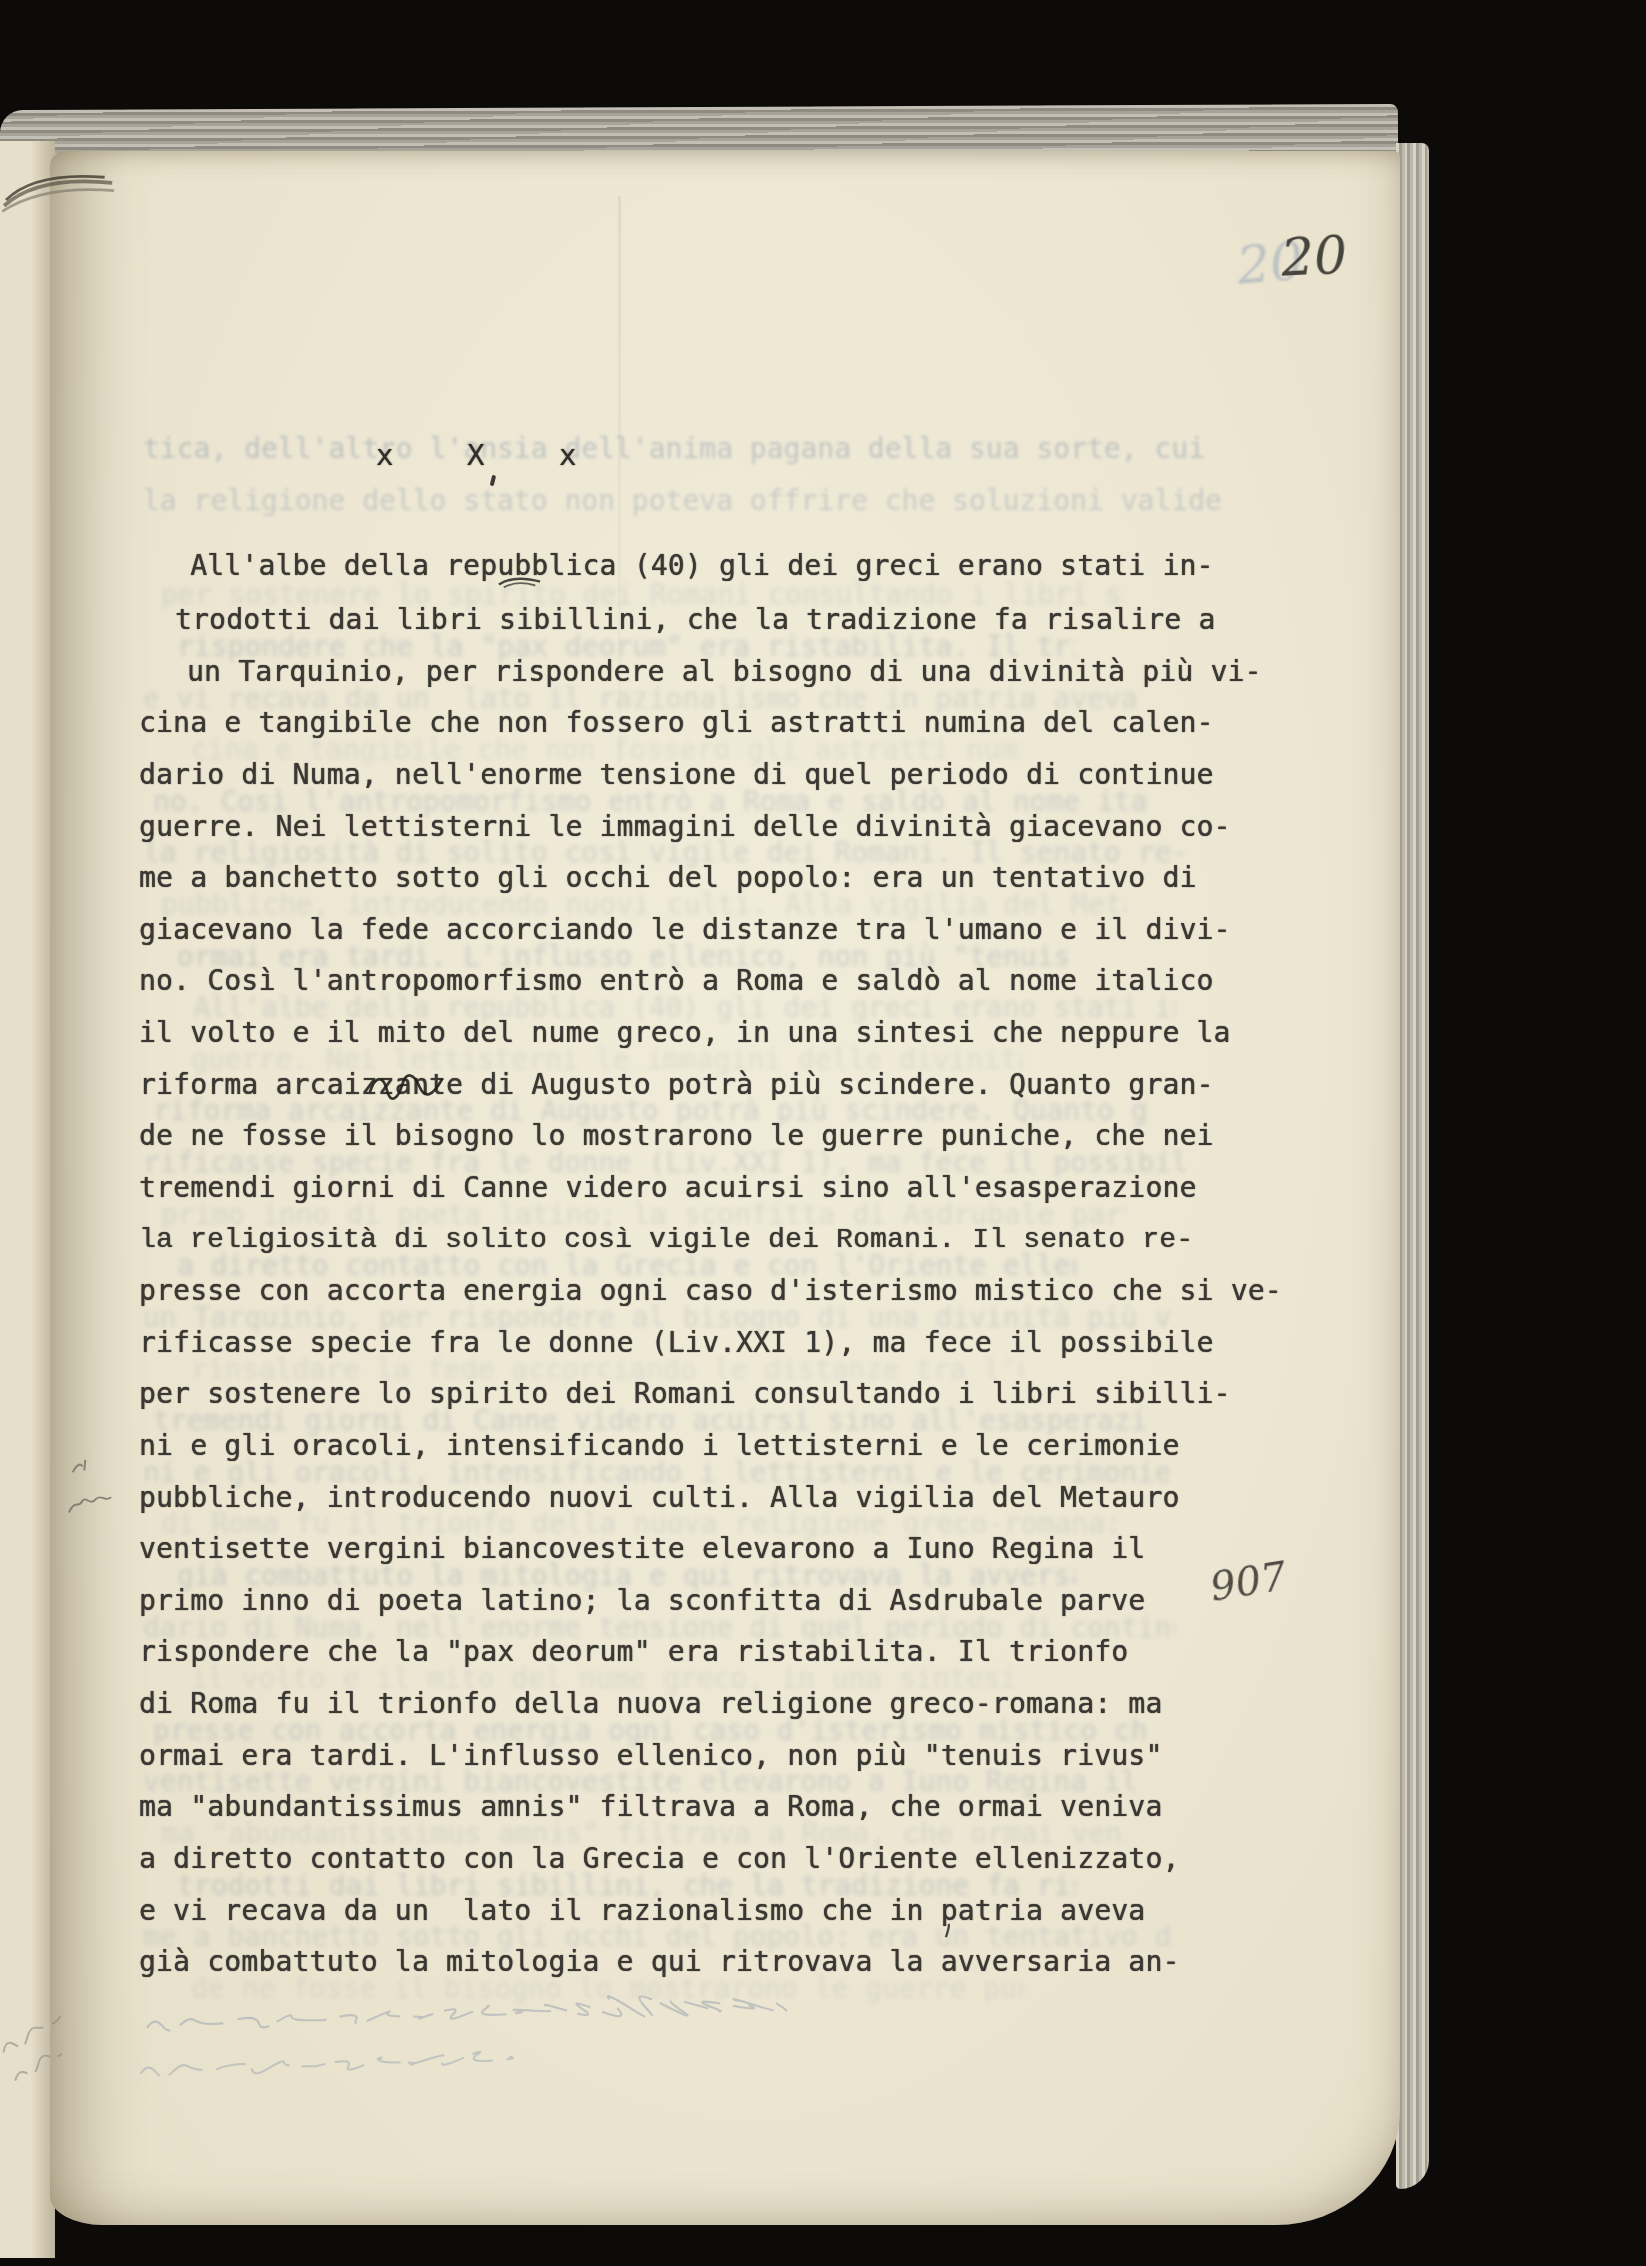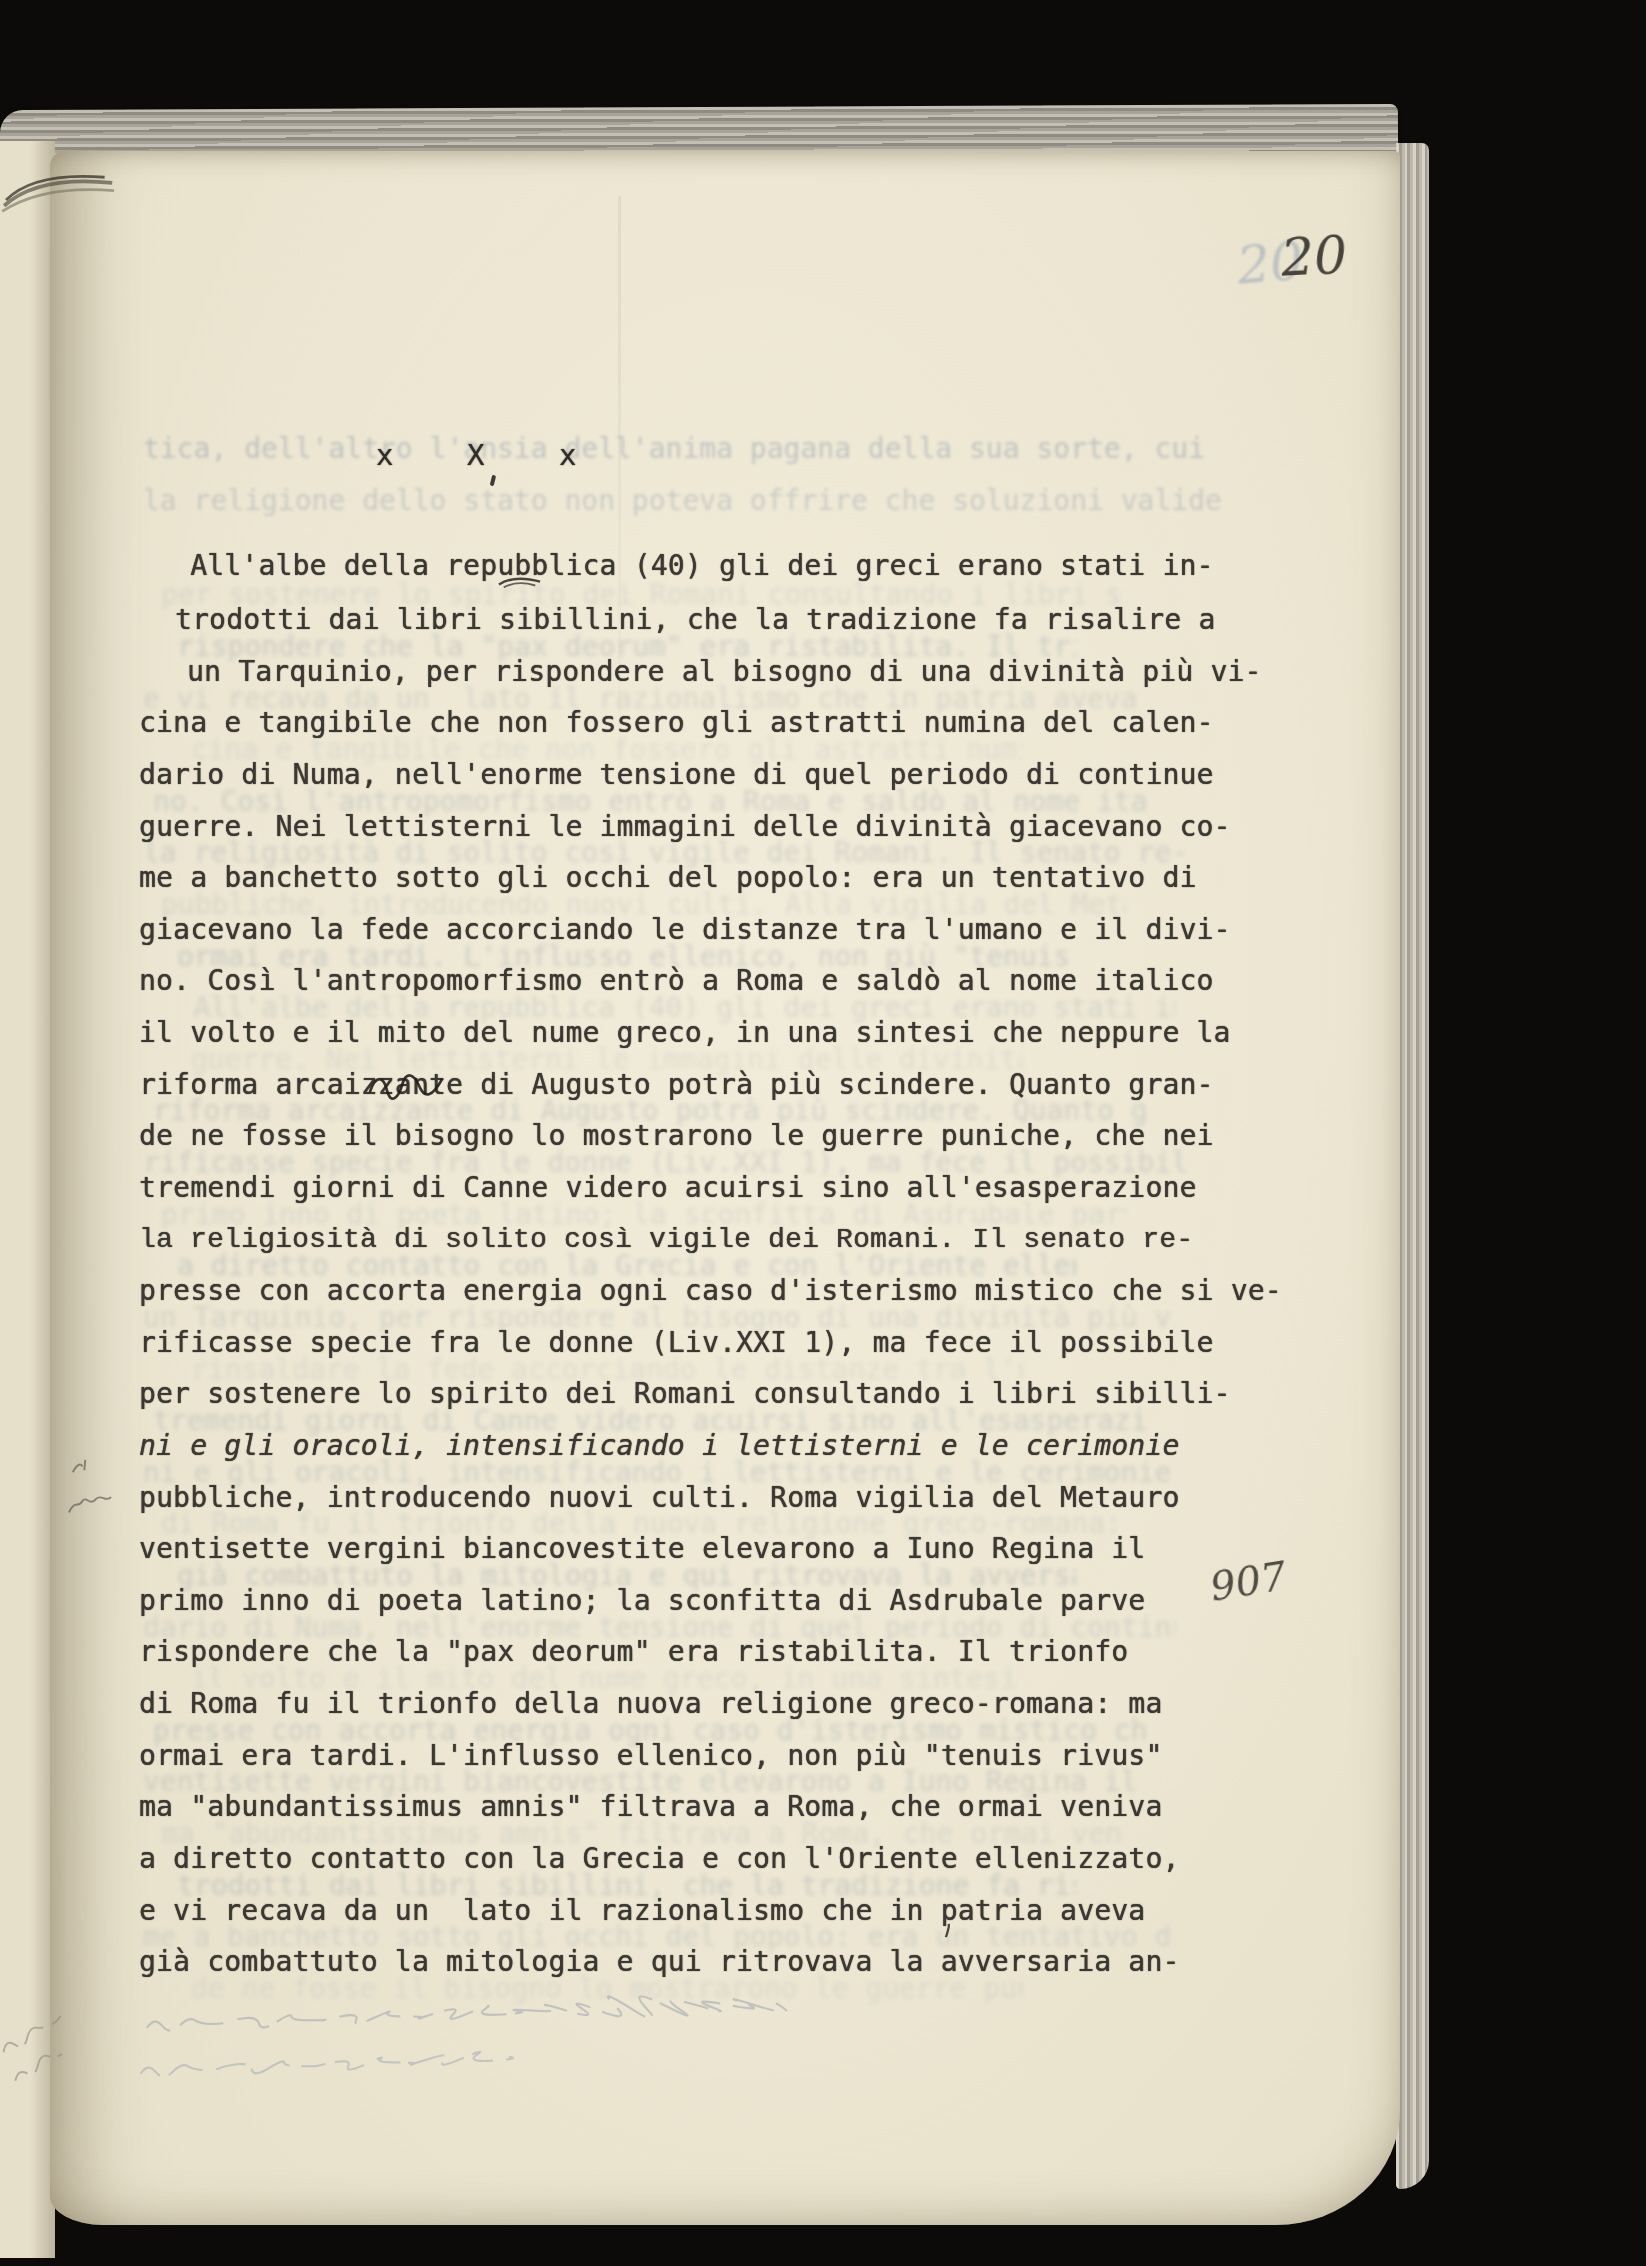--- a/index.html
+++ b/index.html
@@ -114,22 +114,22 @@
       <div class="typed-line" style="top: 914px;">giacevano la fede accorciando le distanze tra l'umano e il divi-</div>
       <div class="typed-line" style="top: 965px;">no. Così l'antropomorfismo entrò a Roma e saldò al nome italico</div>
       <div class="typed-line" style="top: 1017px;">il volto e il mito del nume greco, in una sintesi che neppure la</div>
       <div class="typed-line" style="top: 1069px;">riforma arcaizzante di Augusto potrà più scindere. Quanto gran-</div>
       <div class="typed-line" style="top: 1120px;">de ne fosse il bisogno lo mostrarono le guerre puniche, che nei</div>
       <div class="typed-line" style="top: 1172px;">tremendi giorni di Canne videro acuirsi sino all'esasperazione</div>
       <div class="typed-line" style="top: 1224px; font-family: Liberation Mono, monospace;">la religiosità di solito così vigile dei Romani. Il senato re-</div>
       <div class="typed-line" style="top: 1275px;">presse con accorta energia ogni caso d'isterismo mistico che si ve-</div>
       <div class="typed-line" style="top: 1327px;">rificasse specie fra le donne (Liv.XXI 1), ma fece il possibile</div>
       <div class="typed-line" style="top: 1378px;">per sostenere lo spirito dei Romani consultando i libri sibilli-</div>
-      <div class="typed-line" style="top: 1430px; font-style: italic;">ni e gli oracoli, intensificando i lettisterni e le cerimonie</div>
-      <div class="typed-line" style="top: 1482px;">pubbliche, introducendo nuovi culti. Roma vigilia del Metauro</div>
+      <div class="typed-line" style="top: 1430px;">ni e gli oracoli, intensificando i lettisterni e le cerimonie</div>
+      <div class="typed-line" style="top: 1482px;">pubbliche, introducendo nuovi culti. Alla vigilia del Metauro</div>
       <div class="typed-line" style="top: 1533px;">ventisette vergini biancovestite elevarono a Iuno Regina il</div>
       <div class="typed-line" style="top: 1585px;">primo inno di poeta latino; la sconfitta di Asdrubale parve</div>
       <div class="typed-line" style="top: 1636px;">rispondere che la "pax deorum" era ristabilita. Il trionfo</div>
       <div class="typed-line" style="top: 1688px;">di Roma fu il trionfo della nuova religione greco-romana: ma</div>
       <div class="typed-line" style="top: 1740px;">ormai era tardi. L'influsso ellenico, non più "tenuis rivus"</div>
       <div class="typed-line" style="top: 1791px;">ma "abundantissimus amnis" filtrava a Roma, che ormai veniva</div>
       <div class="typed-line" style="top: 1843px;">a diretto contatto con la Grecia e con l'Oriente ellenizzato,</div>
       <div class="typed-line" style="top: 1895px;">e vi recava da un  lato il razionalismo che in patria aveva</div>
       <div class="typed-line" style="top: 1946px;">già combattuto la mitologia e qui ritrovava la avversaria an-</div>
     </div>

